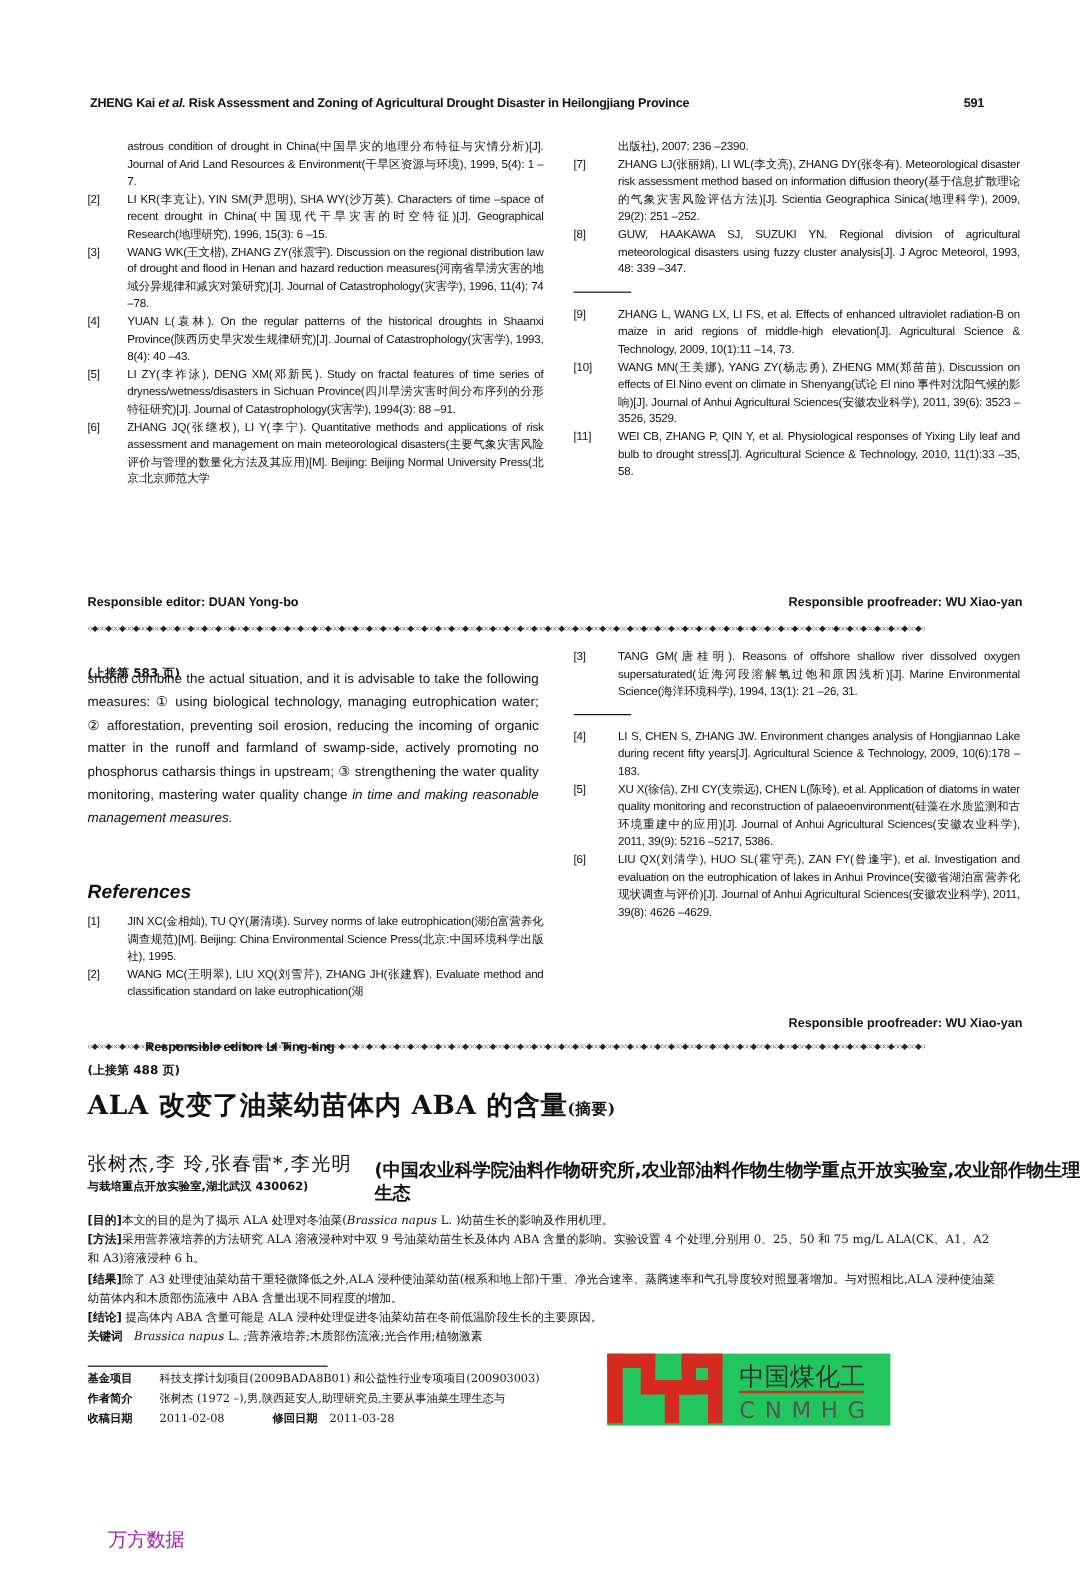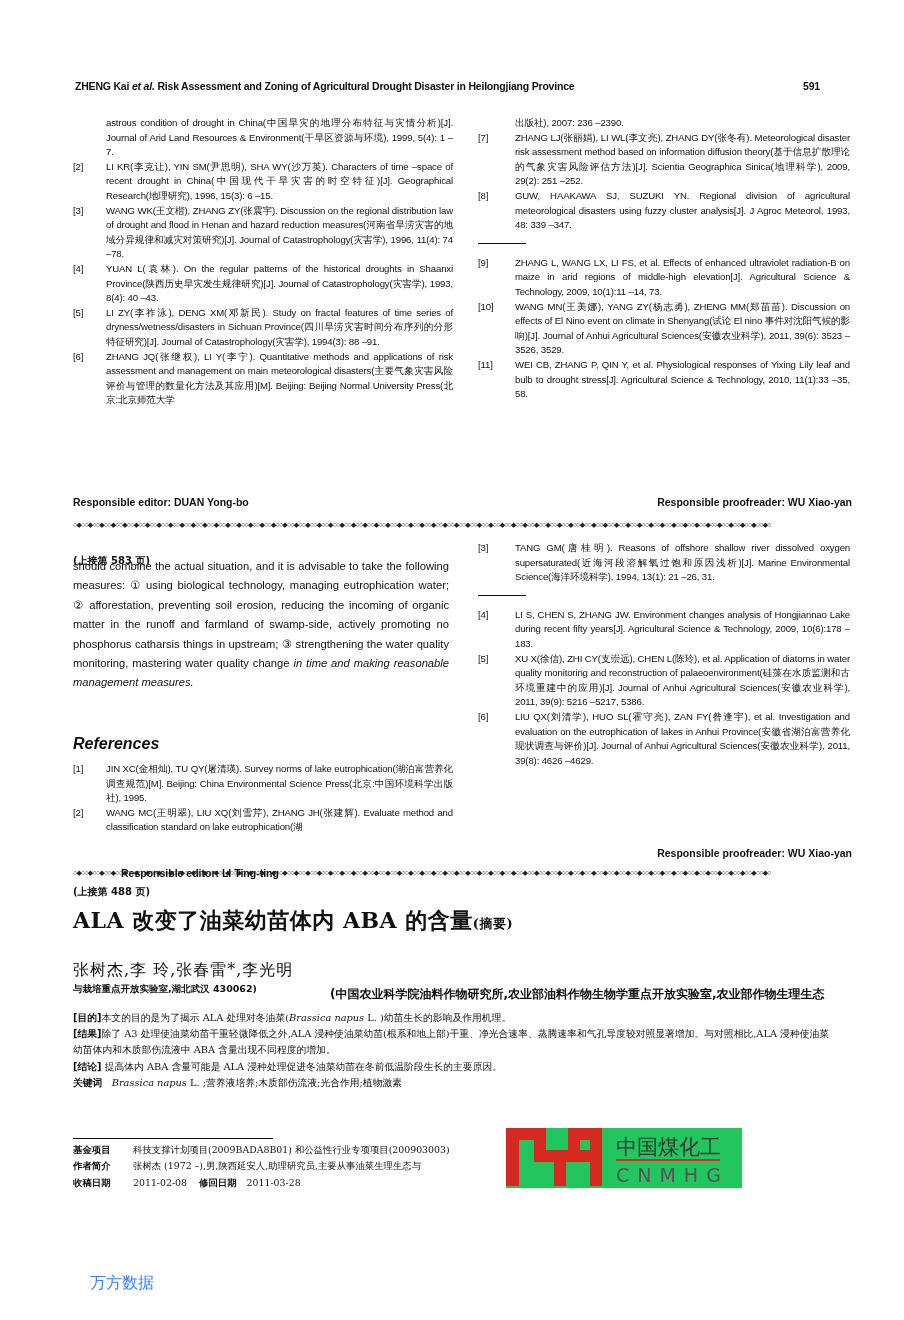--- a/index.html
+++ b/index.html
@@ -28,36 +28,36 @@
 
   .body-text { position: absolute; left: 73px; width: 376px; top: 557px; font-size: 11.2px; line-height: 19.4px; text-align: justify; text-align-last: left; }
   .body-text em { font-style: italic; }
 
   .refs-heading { position: absolute; left: 73px; top: 735px; font-size: 16px; font-weight: bold; font-style: italic; }
 
   .abstract-title { position: absolute; left: 73px; top: 906px; font-size: 22px; font-weight: bold; font-family: "DejaVu Serif", serif; letter-spacing: 0.5px; }
   .abstract-title .suffix { font-size: 13px; font-weight: bold; }
 
   .authors { position: absolute; left: 73px; top: 960px; font-size: 16px; font-family: "DejaVu Serif", serif; letter-spacing: 1px; }
-  .affil { position: absolute; left: 330px; top: 966px; font-size: 12px; font-weight: bold; font-family: "DejaVu Sans", sans-serif; margin-top: 20px; }
+  .affil { position: absolute; left: 312px; top: 966px; font-size: 15px; font-weight: bold; font-family: "DejaVu Sans", sans-serif; }
   .affil2 { position: absolute; left: 73px; top: 983px; font-size: 9.5px; font-weight: bold; font-family: "DejaVu Sans", sans-serif; }
 
   .abs-block { position: absolute; left: 73px; top: 1010px; width: 760px; font-size: 9.8px; line-height: 16.2px; font-family: "DejaVu Serif", serif; }
   .abs-block .tag { font-weight: bold; font-family: "DejaVu Sans", sans-serif; }
   .abs-block em { font-style: italic; }
 
   .fn-rule { position: absolute; left: 73px; top: 1138px; width: 200px; height: 1px; background: #111; }
   .footnotes { position: absolute; left: 73px; top: 1142px; width: 440px; font-size: 9.4px; line-height: 16.3px; font-family: "DejaVu Serif", serif; white-space: nowrap; overflow: hidden; }
   .footnotes .k { font-weight: bold; font-family: "DejaVu Sans", sans-serif; display: inline-block; width: 60px; }
-  .footnotes .k2 { font-weight: bold; font-family: "DejaVu Sans", sans-serif; margin-left: 12px; margin-right: 10px; }
+  .footnotes .k2 { font-weight: bold; font-family: "DejaVu Sans", sans-serif; margin-left: 40px; margin-right: 10px; }
 
   .watermark-logo { position: absolute; left: 506px; top: 1128px; width: 236px; height: 60px; background: #22c55e; }
   .watermark-logo svg { display: block; }
 
-  .wanfang { position: absolute; left: 90px; top: 1273px; font-size: 16px; color: #3b82f6; font-family: "DejaVu Sans", sans-serif; }
+  .wanfang { position: absolute; left: 90px; top: 1273px; font-size: 16px; color: #a21caf; font-family: "DejaVu Sans", sans-serif; }
 </style>
 </head>
 <body>
 
 <div class="running-head">
   <span class="title"><span>ZHENG Kai</span> <em>et al.</em> <span>Risk Assessment and Zoning of Agricultural Drought Disaster in Heilongjiang Province</span></span>
   <span class="page-num">591</span>
 </div>
 
 <div class="col col-left" style="top:116px;">
@@ -115,20 +115,21 @@
 <div class="abstract-title">
   <span>ALA 改变了油菜幼苗体内 ABA 的含量</span><span class="suffix">(摘要)</span>
 </div>
 
 <div class="authors">张树杰,李 玲,张春雷*,李光明</div>
 <div class="affil">(中国农业科学院油料作物研究所,农业部油料作物生物学重点开放实验室,农业部作物生理生态</div>
 <div class="affil2">与栽培重点开放实验室,湖北武汉 430062)</div>
 
 <div class="abs-block">
   <div><span class="tag">[目的]</span><span>本文的目的是为了揭示 ALA 处理对冬油菜(</span><em>Brassica napus</em><span> L. )幼苗生长的影响及作用机理。</span></div>
+  <div><span class="tag">[方法]</span><span>采用营养液培养的方法研究 ALA 溶液浸种对中双 9 号油菜幼苗生长及体内 ABA 含量的影响。实验设置 4 个处理,分别用 0、25、50 和 75 mg/L ALA(CK、A1、A2 和 A3)溶液浸种 6 h。</span></div>
   <div><span class="tag">[结果]</span><span>除了 A3 处理使油菜幼苗干重轻微降低之外,ALA 浸种使油菜幼苗(根系和地上部)干重、净光合速率、蒸腾速率和气孔导度较对照显著增加。与对照相比,ALA 浸种使油菜幼苗体内和木质部伤流液中 ABA 含量出现不同程度的增加。</span></div>
   <div><span class="tag">[结论]</span><span> 提高体内 ABA 含量可能是 ALA 浸种处理促进冬油菜幼苗在冬前低温阶段生长的主要原因。</span></div>
   <div><span class="tag">关键词</span>&nbsp;&nbsp;&nbsp;<em>Brassica napus</em><span> L. ;营养液培养;木质部伤流液;光合作用;植物激素</span></div>
 </div>
 
 <div class="fn-rule"></div>
 <div class="footnotes">
   <div><span class="k">基金项目</span><span>科技支撑计划项目(2009BADA8B01) 和公益性行业专项项目(200903003)</span></div>
   <div><span class="k">作者简介</span><span>张树杰 (1972 –),男,陕西延安人,助理研究员,主要从事油菜生理生态与</span></div>
   <div><span class="k">收稿日期</span><span>2011-02-08</span><span class="k2">修回日期</span><span>2011-03-28</span></div>

